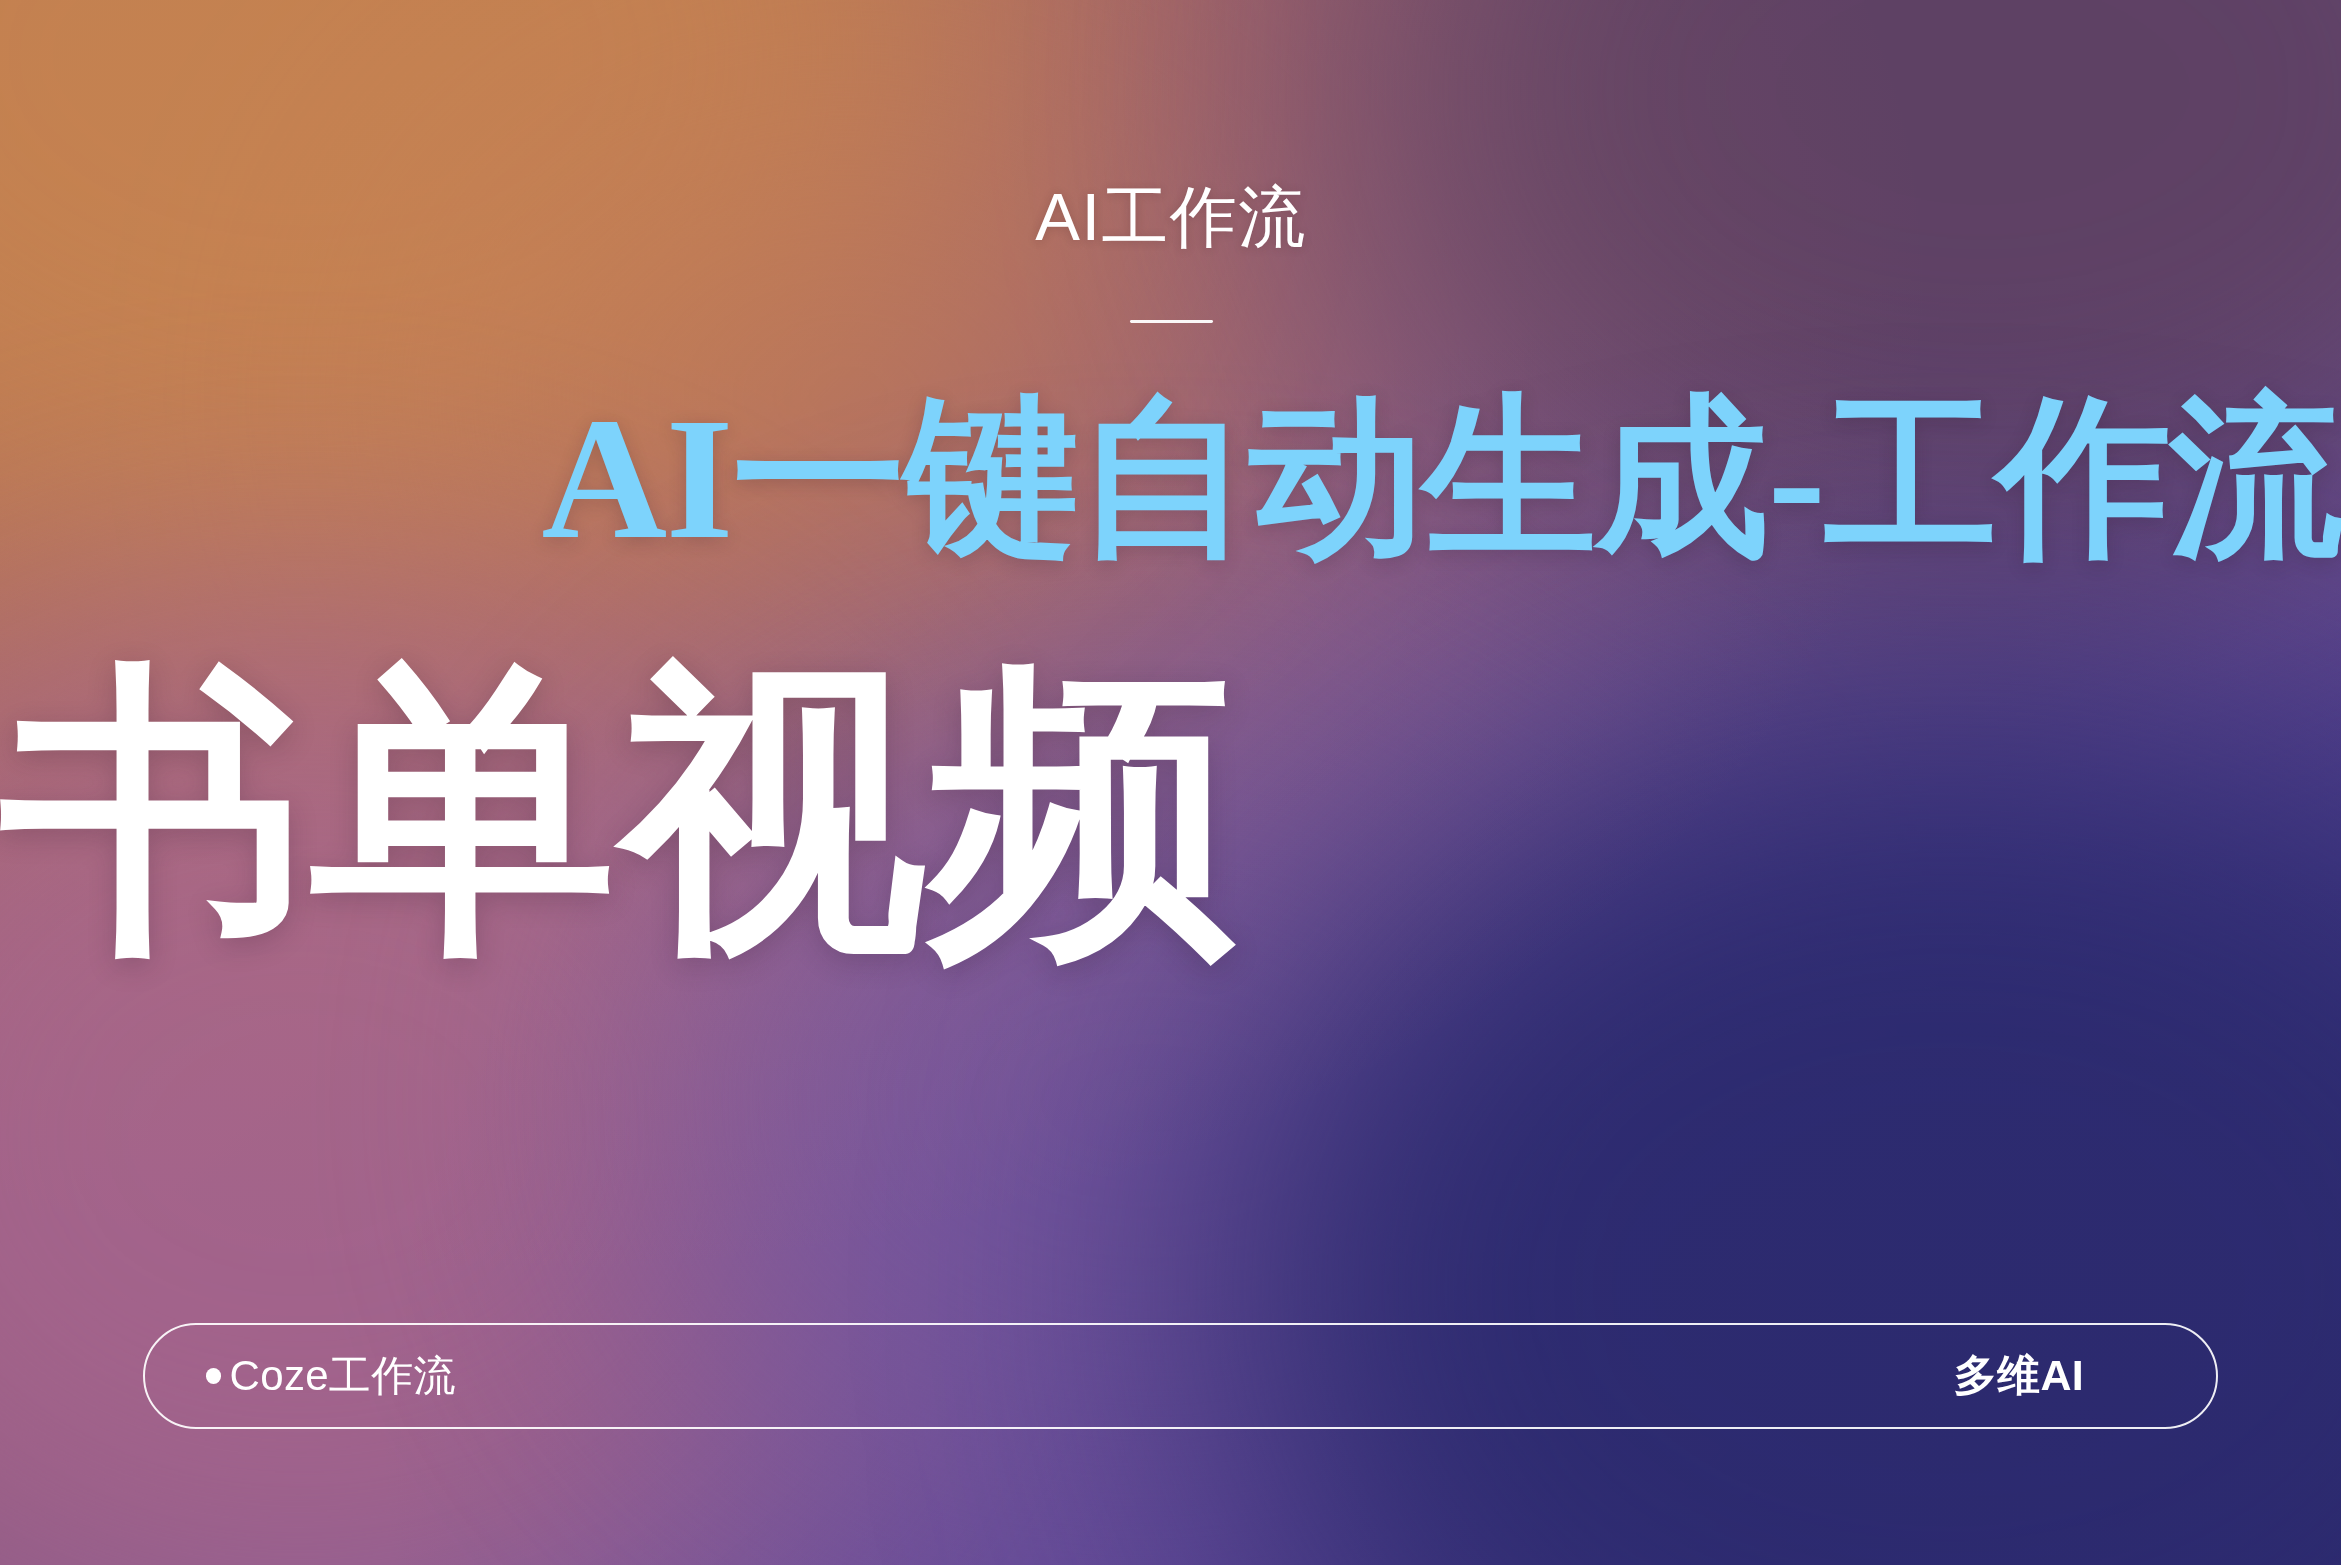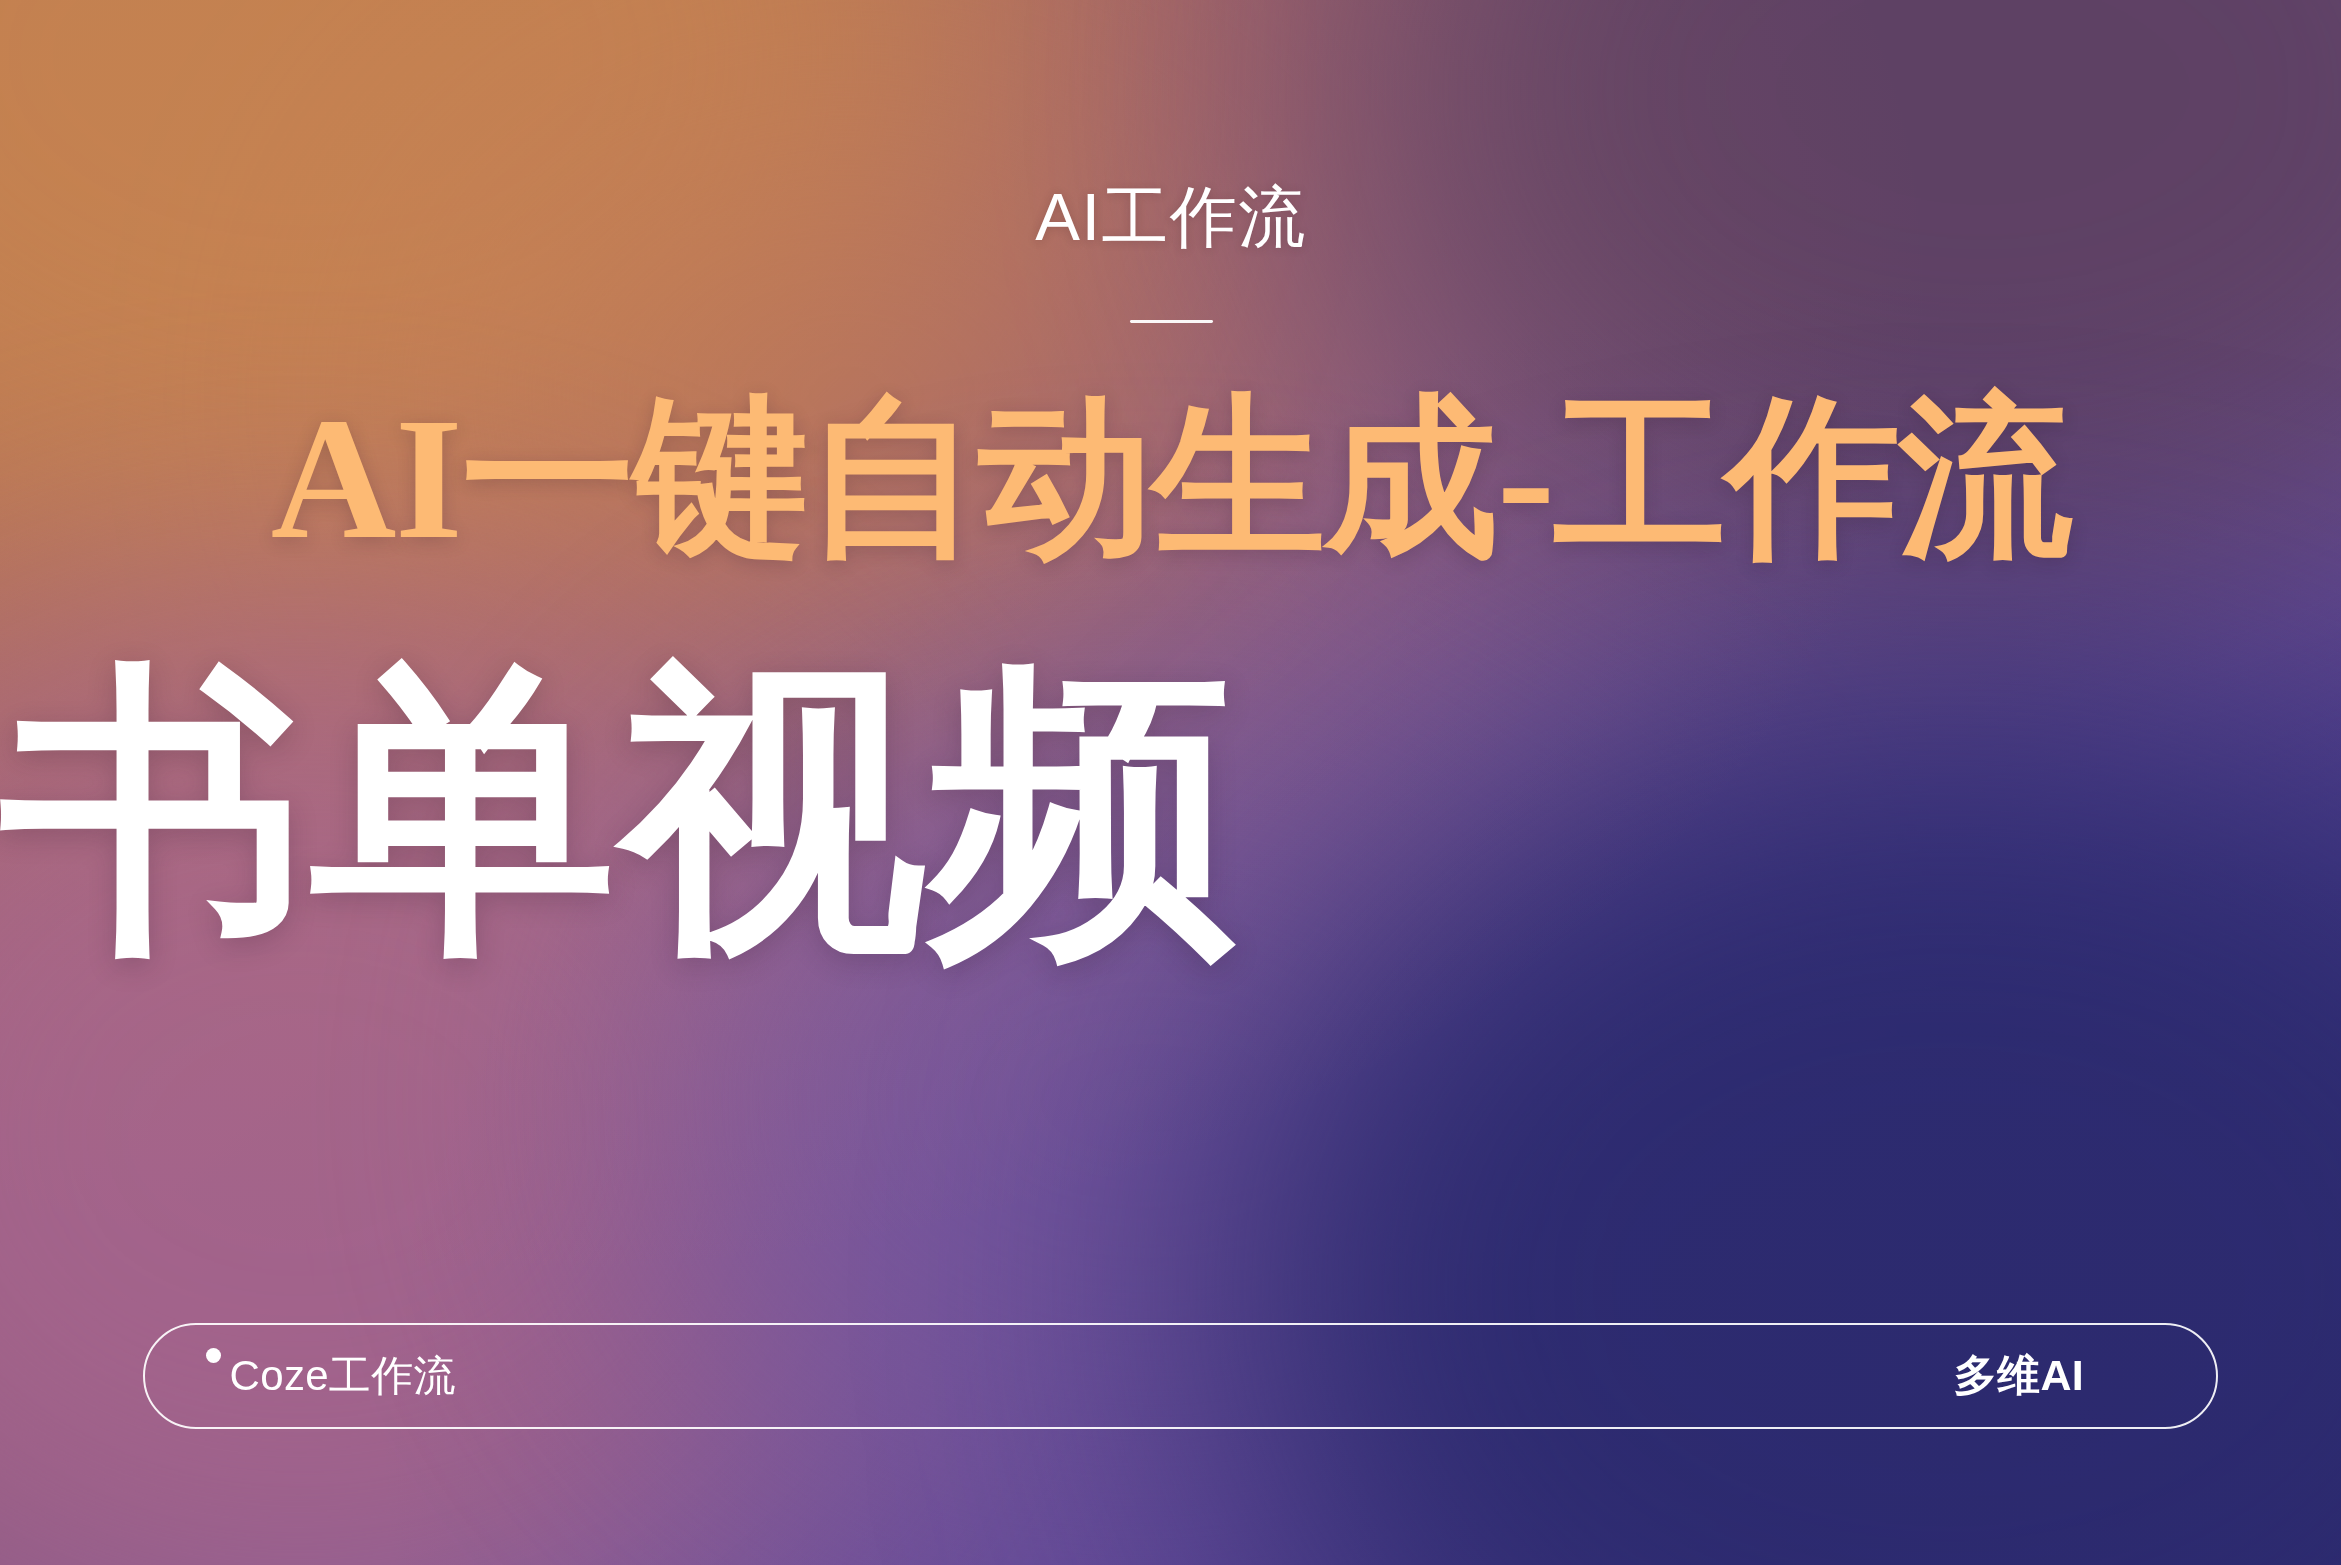--- a/index.html
+++ b/index.html
@@ -110,22 +110,22 @@
     background: #ffffff;
     opacity: 0.95;
     border-radius: 1.4px;
   }
 
   .headline-1 {
     position: absolute;
     top: 376px;
     left: 0;
     width: 100%;
-    text-align: center;
-    color: #fdba74;
+    text-align: right;
+    color: #7dd3fc;
     font-family: "Liberation Serif", "DejaVu Serif", serif;
     font-weight: 700;
     font-size: 174px;
     line-height: 1.18;
     letter-spacing: -1.4px;
     white-space: nowrap;
     text-shadow: 0 4.2px 18px rgba(45,25,45,0.20);
   }
 
   .headline-2 {
@@ -154,20 +154,21 @@
     box-sizing: border-box;
     border: 2.1px solid rgba(255,255,255,0.92);
     border-radius: 53px;
     display: flex;
     align-items: center;
   }
   .pill-left {
     position: absolute;
     left: 61px;
     display: flex;
+    align-items: center;
     gap: 8.3px;
     color: #ffffff;
     font-size: 42px;
     font-weight: 300;
     letter-spacing: 0.3px;
     white-space: nowrap;
   }
   .bullet-dot {
     width: 15.3px;
     height: 15.3px;

